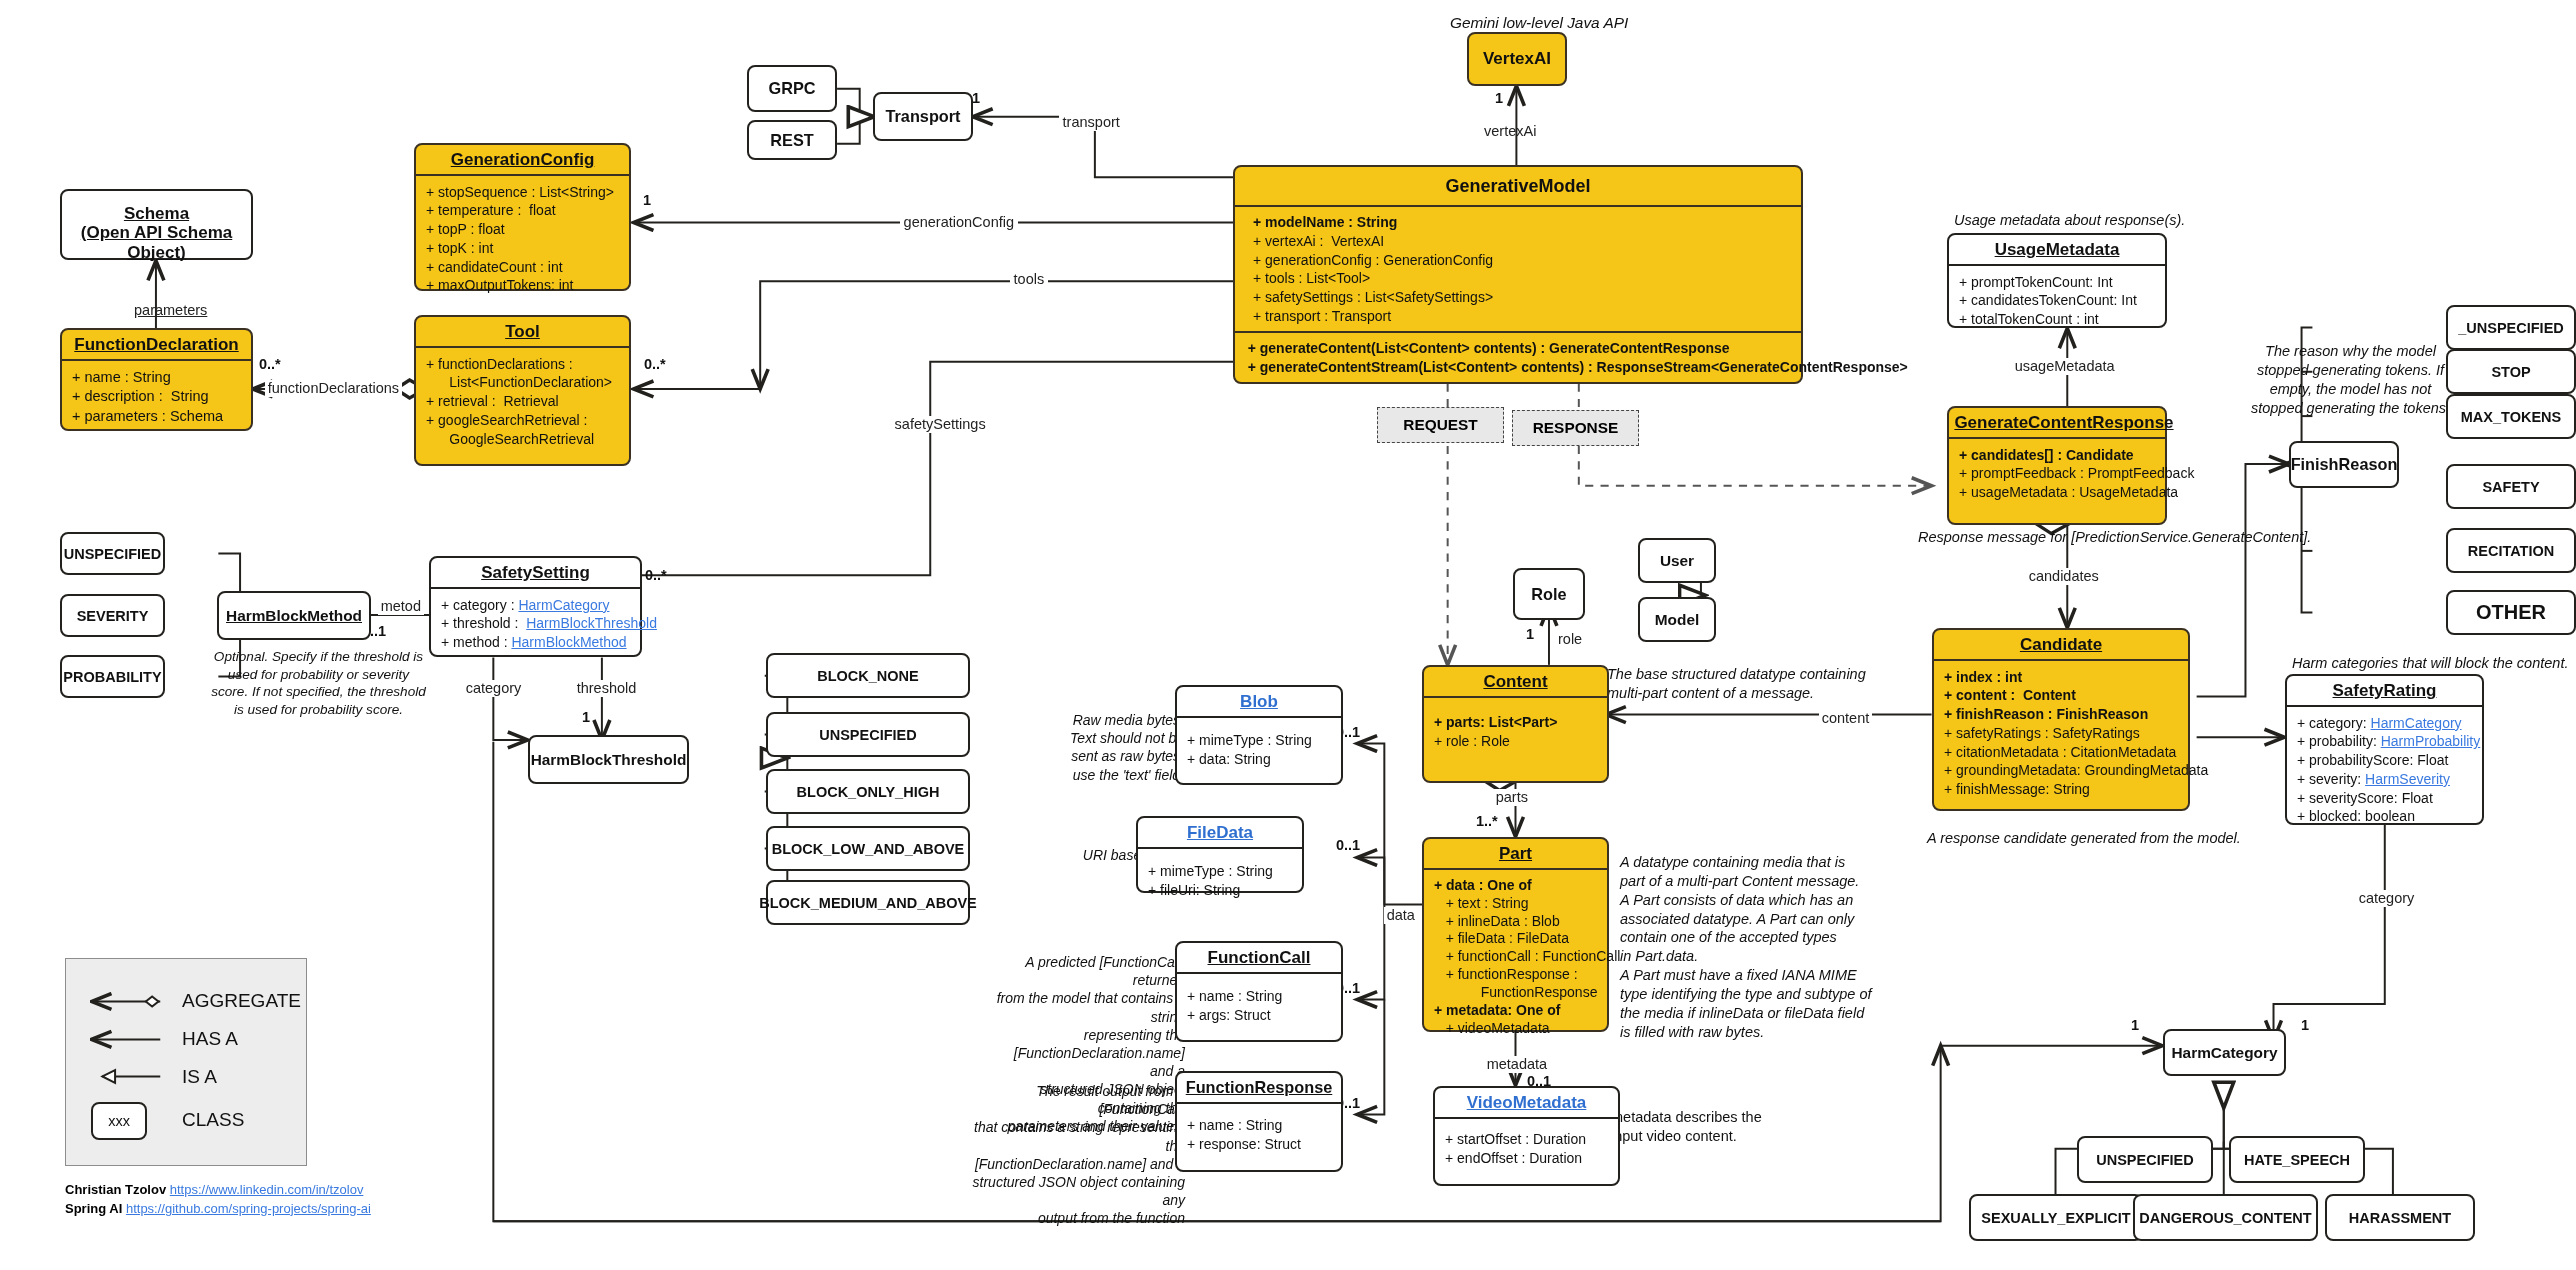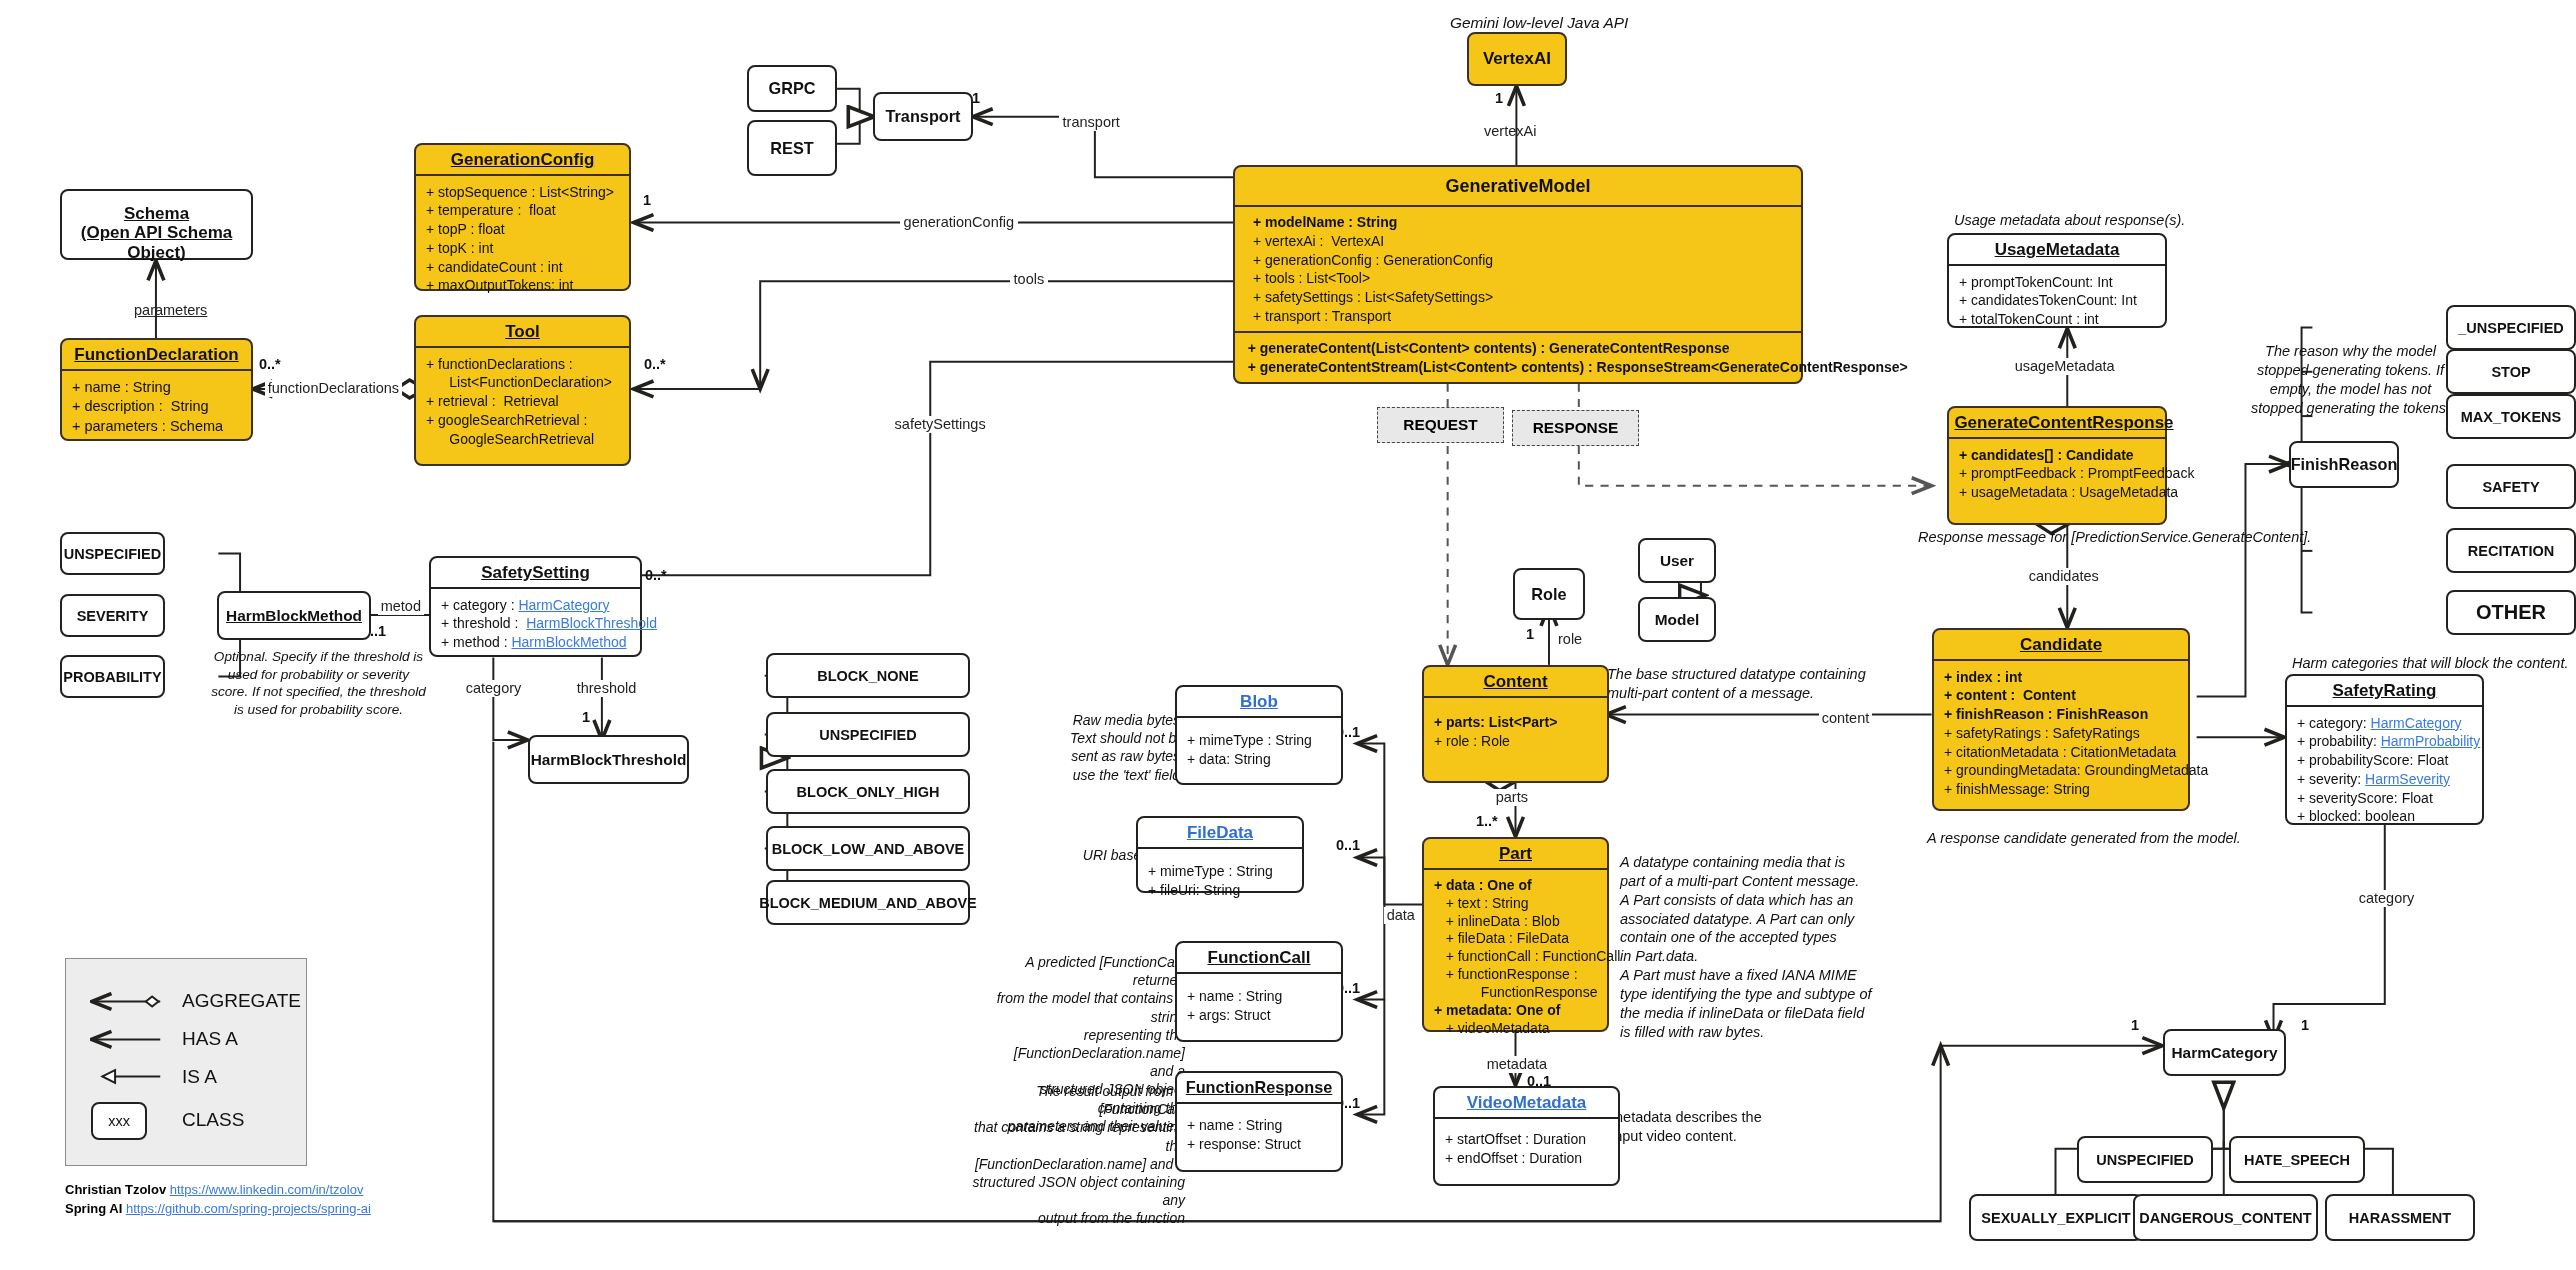--- a/index.html
+++ b/index.html
@@ -240,21 +240,21 @@
   <div class="mult" style="left:2131px;top:1017px;font-size:14.5px;">1</div>
   <div class="mult" style="left:2301px;top:1017px;font-size:14.5px;">1</div>
 
   <div class="node" style="left:60px;top:189px;width:193px;height:71px;">
     <div class="ntitle" style="font-size:17px;padding-top:12.7px;">
       <u>Schema</u><br>
       <u>(Open API Schema Object)</u>
     </div>
   </div>
 
-  <div class="node yellow" style="left:60px;top:338px;width:193px;height:103px;">
+  <div class="node yellow" style="left:60px;top:328px;width:193px;height:103px;">
     <div class="ntitle" style="font-size:17px;"><u>FunctionDeclaration</u></div>
     <div class="sep"></div>
     <div class="nbody" style="font-size:14.5px;">
       <div>+ name : String</div>
       <div>+ description :  String</div>
       <div>+ parameters : Schema</div>
     </div>
   </div>
 
   <div class="node yellow" style="left:414px;top:143px;width:217px;height:148px;">
@@ -278,21 +278,21 @@
       <div>      List&lt;FunctionDeclaration&gt;</div>
       <div>+ retrieval :  Retrieval</div>
       <div>+ googleSearchRetrieval :</div>
       <div>      GoogleSearchRetrieval</div>
     </div>
   </div>
 
   <div class="chip" style="left:747px;top:65px;width:90px;height:47px;font-size:16.3px;">
       <span>GRPC</span>
     </div>
-  <div class="chip" style="left:747px;top:120px;width:90px;height:56px;font-size:16.3px;">
+  <div class="chip" style="left:747px;top:120px;width:90px;height:40px;font-size:16.3px;">
       <span>REST</span>
     </div>
   <div class="chip" style="left:873px;top:92px;width:100px;height:49px;font-size:16.3px;">
       <span>Transport</span>
     </div>
 
   <div class="chip yellow" style="left:1467px;top:32px;width:100px;height:54px;font-size:17px;">
       <span>VertexAI</span>
     </div>
 

